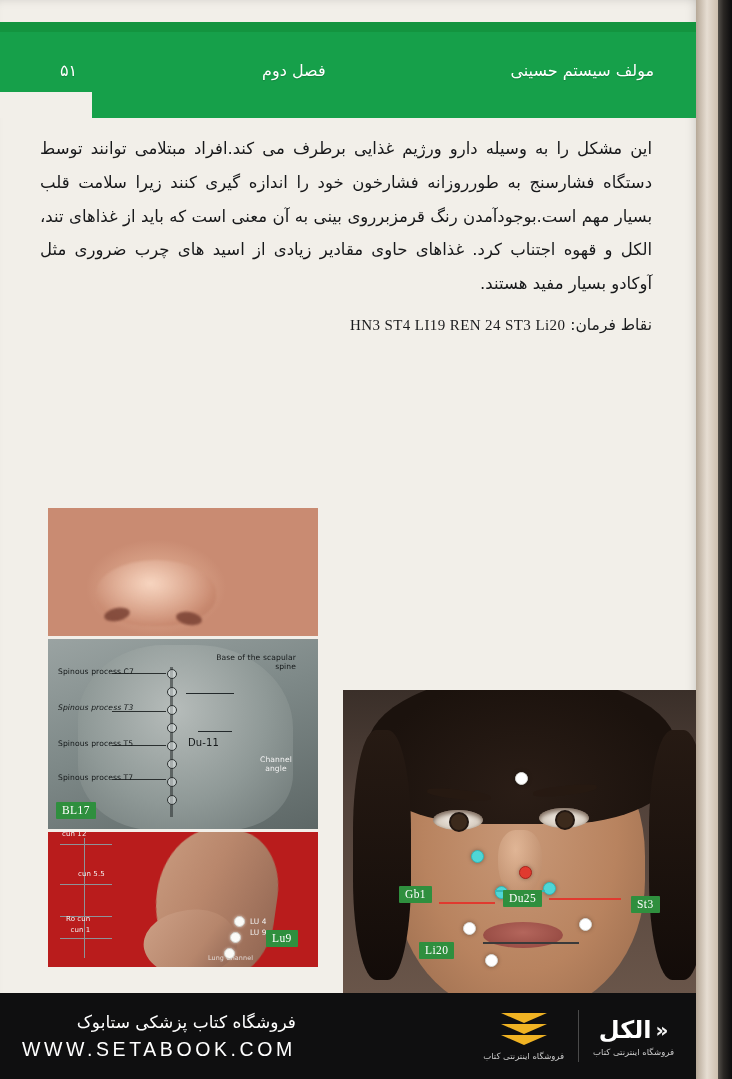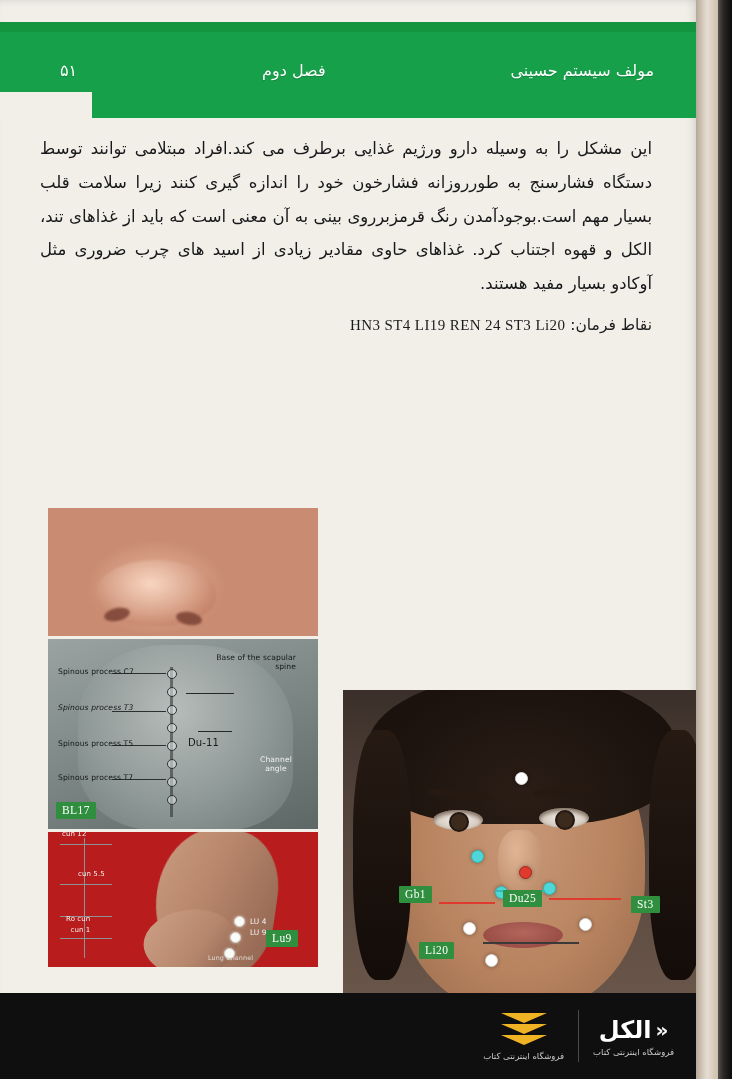--- a/index.html
+++ b/index.html
@@ -586,19 +586,23 @@
           <div class="mark-glyph">
             <svg width="50" height="36" viewBox="0 0 50 36" aria-hidden="true">
               <polygon points="2,2 25,2 48,2 25,12 2,2" fill="#f0b323"></polygon>
               <polygon points="2,13 25,13 48,13 25,23 2,13" fill="#f0b323"></polygon>
               <polygon points="2,24 25,24 48,24 25,34 2,24" fill="#f0b323"></polygon>
             </svg>
           </div>
           <div class="mark-sub">فروشگاه اینترنتی کتاب</div>
         </div>
       </div>
+      <div class="footer-right">
+        <div class="footer-fa">فروشگاه کتاب پزشکی ستابوک</div>
+        <div class="footer-url">WWW.SETABOOK.COM</div>
+      </div>
     </div>
 
   </div>
 
   <div class="right-page"></div>
   <div class="spine"></div>
 </div>
 
 </body></html>

